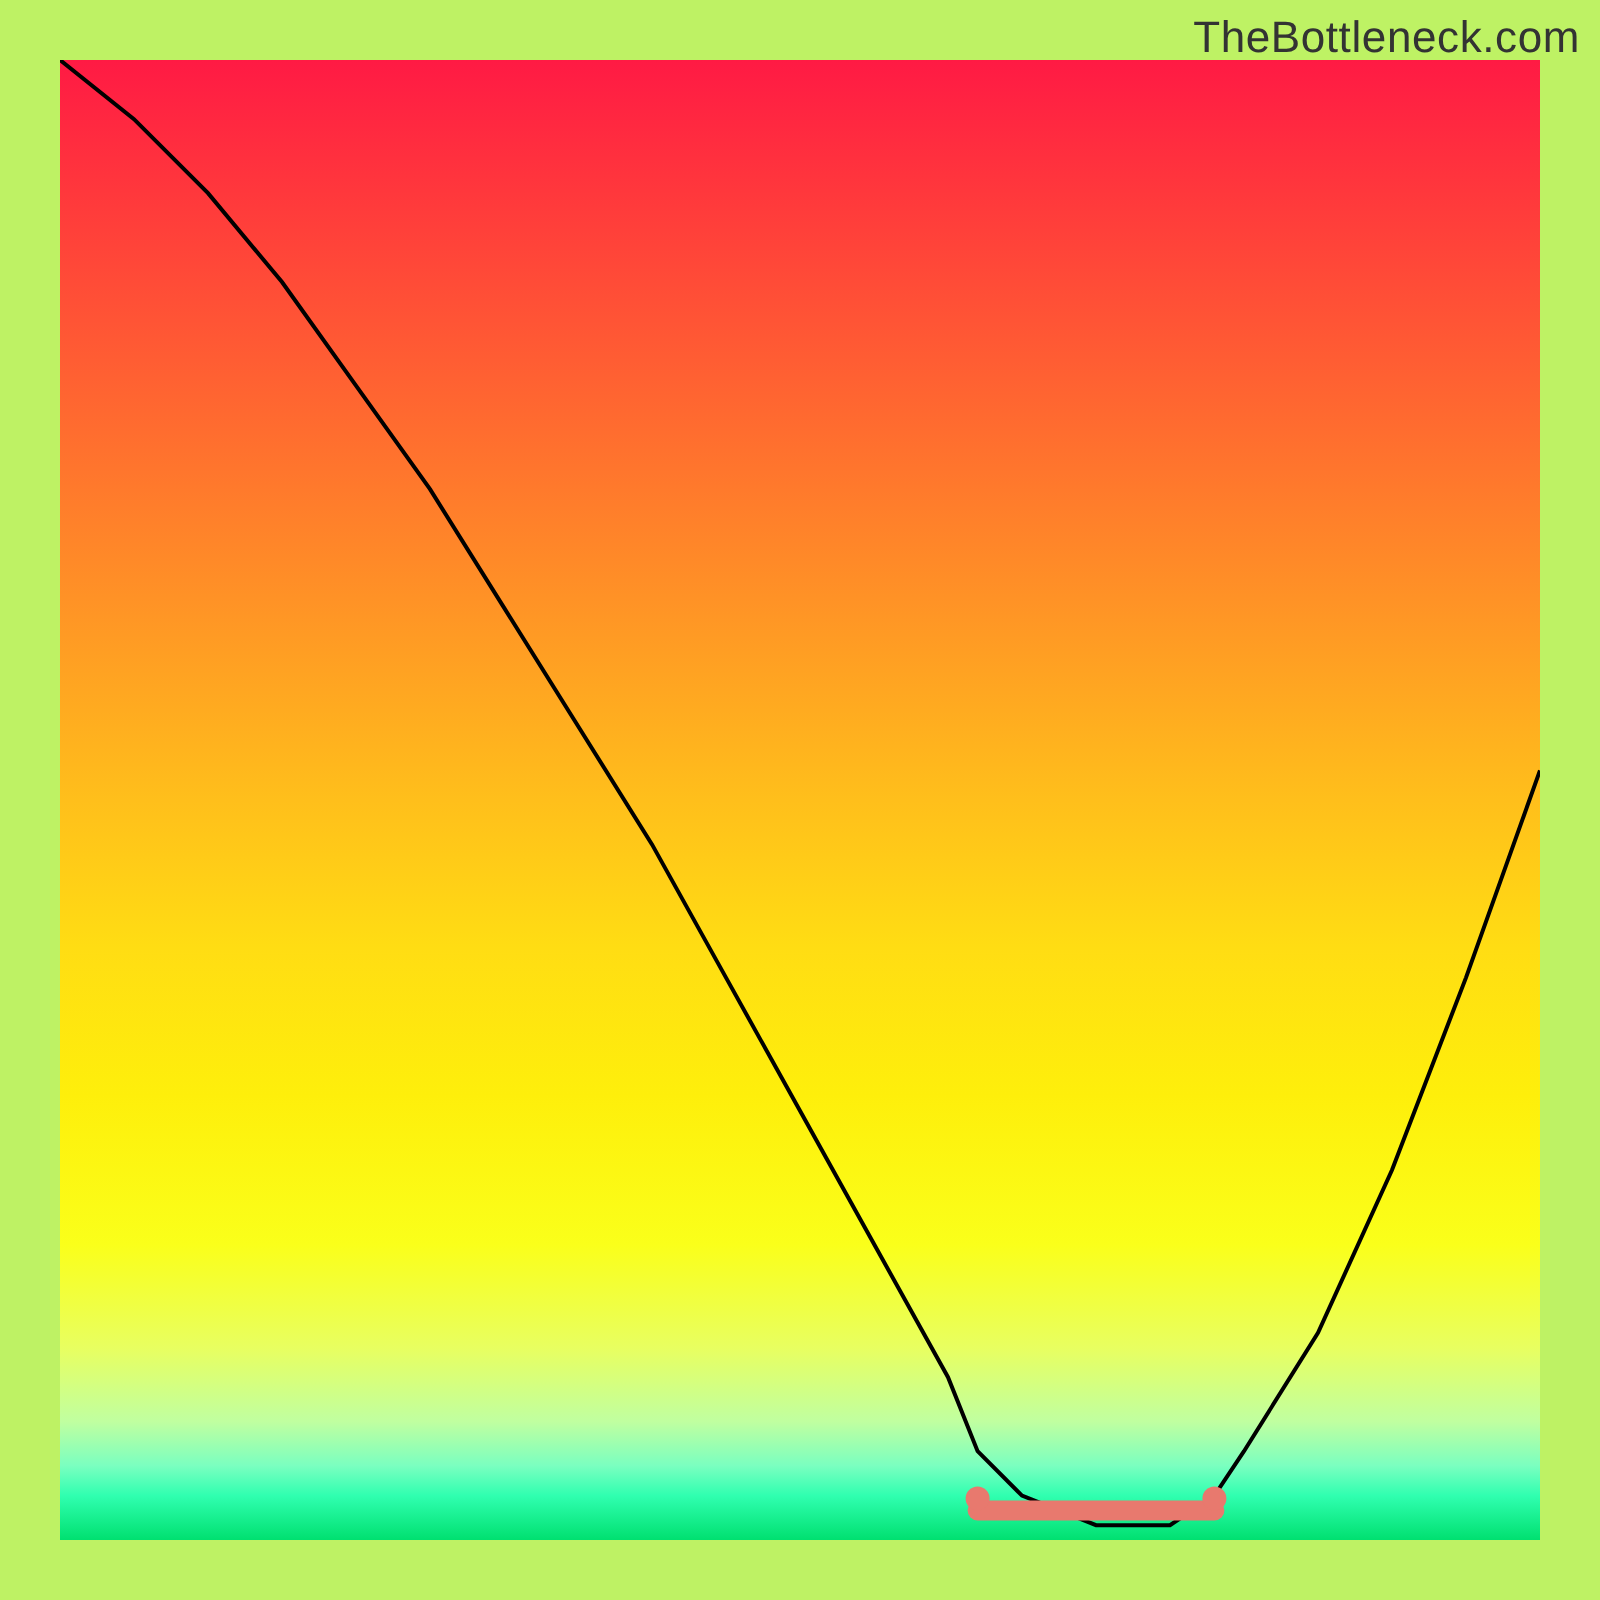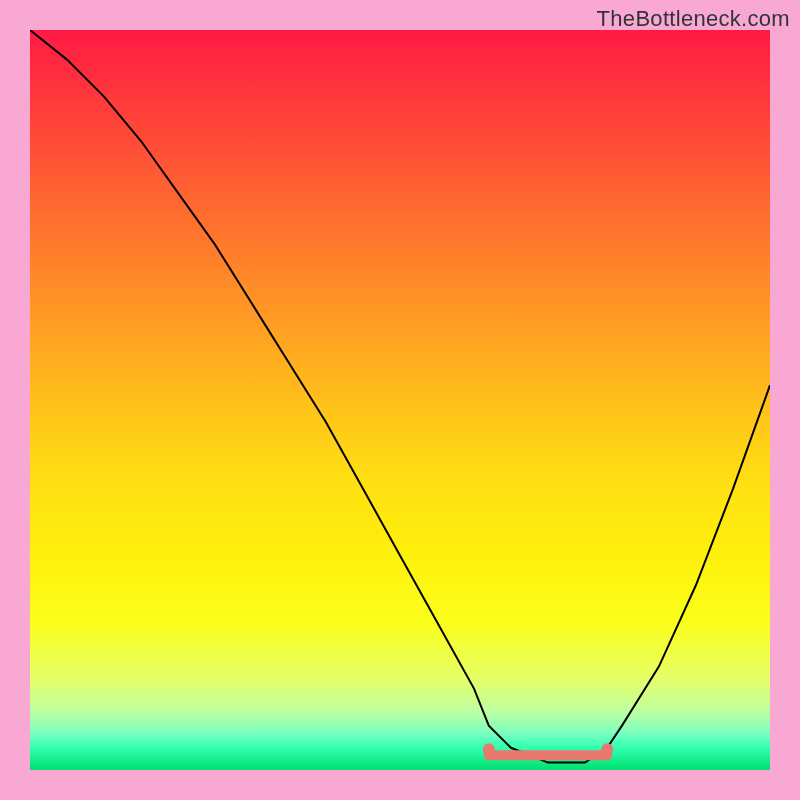--- a/index.html
+++ b/index.html
@@ -7,21 +7,21 @@
     padding: 0;
     width: 800px;
     height: 800px;
     background: #000;
     position: relative;
     font-family: Arial, sans-serif;
   }
   .container {
     width: 800px;
     height: 800px;
-    background: #f9a8d4;
+    background: #bef264;
     position: relative;
   }
   .plot-area {
     position: absolute;
     left: 30px;
     top: 30px;
     width: 740px;
     height: 740px;
     background: linear-gradient(to bottom,
       #ff1a44 0%,

